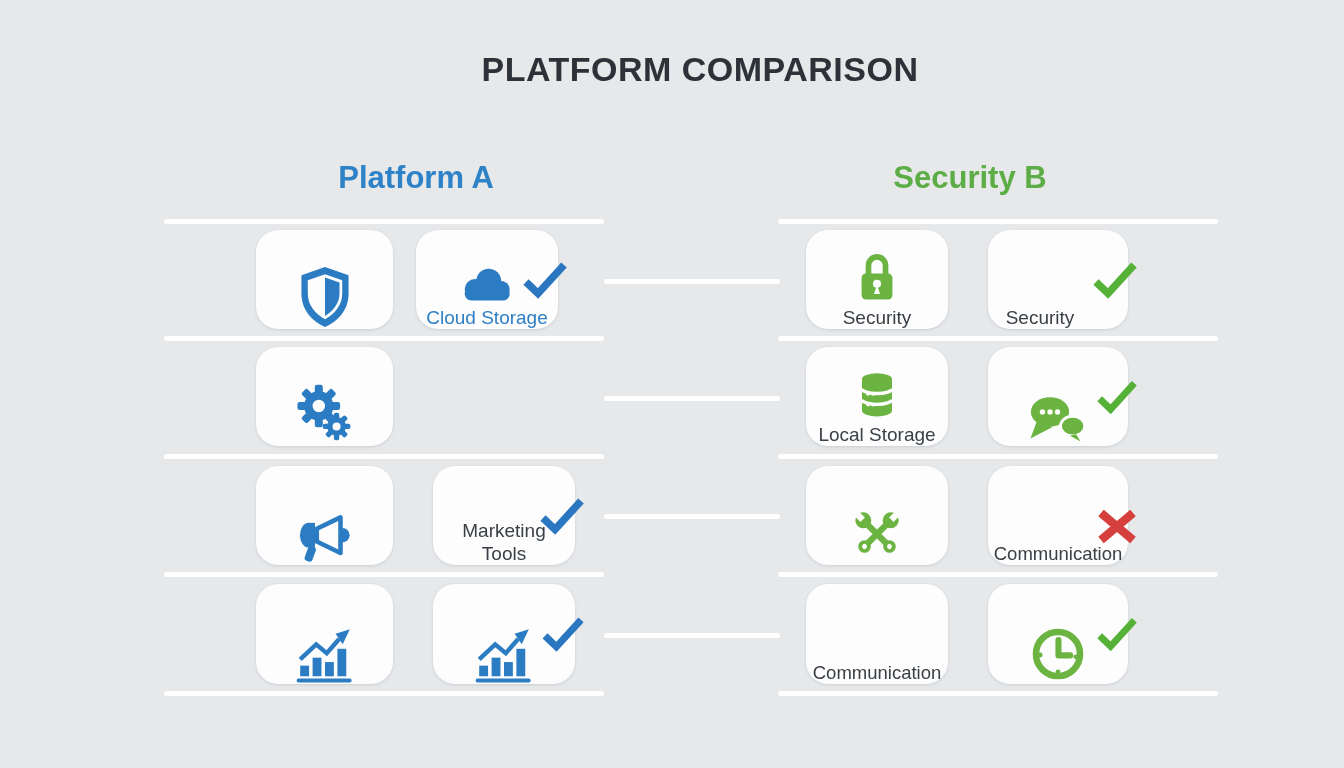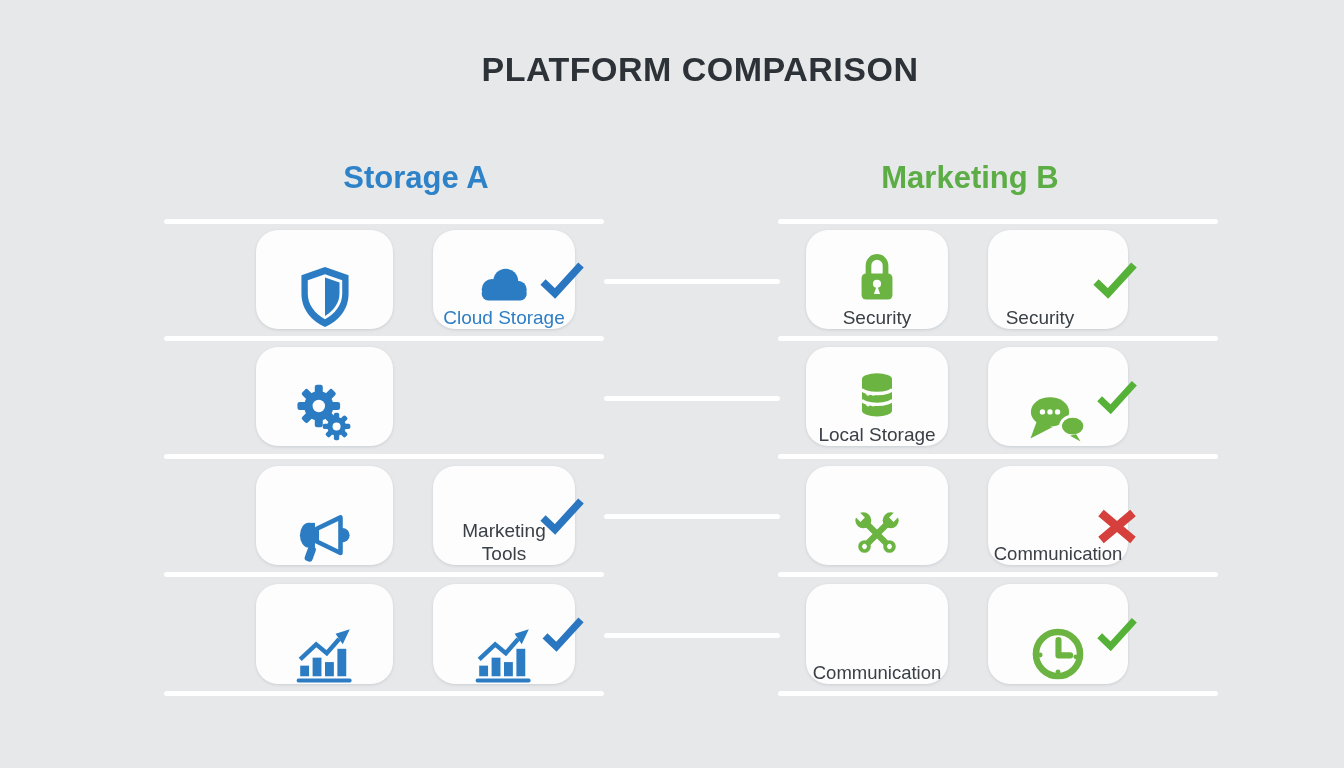--- a/index.html
+++ b/index.html
@@ -41,22 +41,22 @@
     position:absolute;right:-10px;top:50%;transform:translateY(-50%);
   }
   .chk.low{top:62%;}
 </style>
 </head>
 <body>
 
 <div class="canvas">
 
   <h1 class="title">PLATFORM COMPARISON</h1>
-  <div class="col-header a">Storage A</div>
-  <div class="col-header b">Marketing B</div>
+  <div class="col-header a">Platform A</div>
+  <div class="col-header b">Security B</div>
 
   <div class="hline" style="left:136px;top:219px;width:440px"></div>
   <div class="hline" style="left:136px;top:336px;width:440px"></div>
   <div class="hline" style="left:136px;top:454px;width:440px"></div>
   <div class="hline" style="left:136px;top:572px;width:440px"></div>
   <div class="hline" style="left:136px;top:691px;width:440px"></div>
   <div class="hline" style="left:750px;top:219px;width:440px"></div>
   <div class="hline" style="left:750px;top:336px;width:440px"></div>
   <div class="hline" style="left:750px;top:454px;width:440px"></div>
   <div class="hline" style="left:750px;top:572px;width:440px"></div>
@@ -68,21 +68,21 @@
   <div class="hline" style="left:576px;top:633px;width:176px"></div>
 
   <div class="card" style="left:228px;top:230px;width:137px;height:99px">
     <svg width="58" height="64" viewBox="0 0 64 70">
       <path d="M32 2 L58 11 V31 C58 49 47 61 32 68 C17 61 6 49 6 31 V11 Z" fill="#2b7cc2"></path>
       <path d="M32 10 L51 16.5 V31 C51 44 43 53 32 59.5 C21 53 13 44 13 31 V16.5 Z" fill="#fdfdfe"></path>
       <path d="M32 13.5 L48 19 V31 C48 42 41 50 32 56 Z" fill="#2b7cc2"></path>
     </svg>
   </div>
 
-  <div class="card" style="left:405px;top:230px;width:142px;height:99px">
+  <div class="card" style="left:388px;top:230px;width:142px;height:99px">
     <svg width="60" height="38" viewBox="0 0 70 44">
       <g fill="#2b7cc2">
         <circle cx="21" cy="27" r="12"></circle>
         <circle cx="37" cy="17.5" r="14.5"></circle>
         <circle cx="51" cy="27.5" r="10.5"></circle>
         <rect x="9" y="25" width="52.5" height="15" rx="7.5"></rect>
       </g>
     </svg>
     <div class="lbl blue mt2">Cloud Storage</div>
     <svg class="chk" width="46" height="38" viewBox="0 0 46 38">

